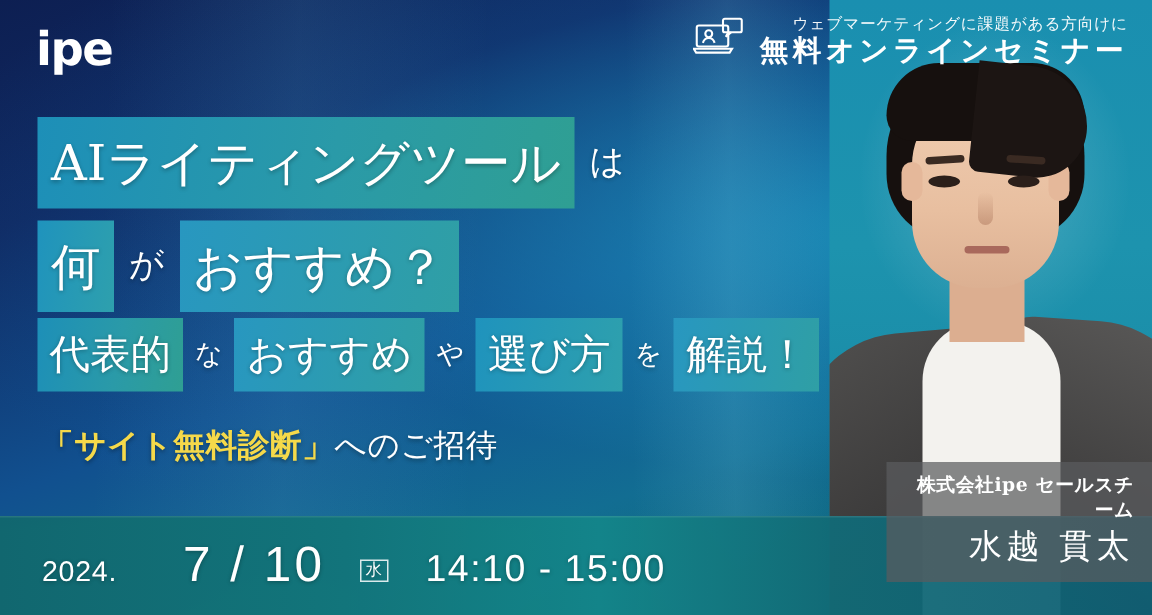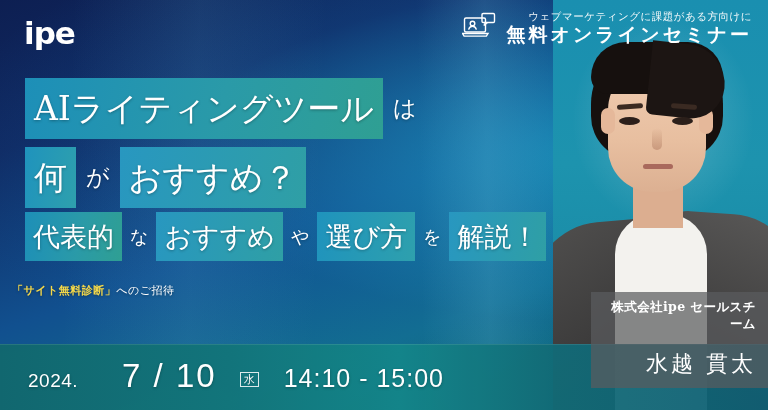--- a/index.html
+++ b/index.html
@@ -68,22 +68,22 @@
   .l1 .small,.l2 .small{font-size:23px;padding:16px 10px;}
   .l3 .chip{font-size:27px;line-height:1;padding:11px 8px;font-weight:400;}
   .l3 .small{font-size:18px;padding:15px 8px;}
   .hi-a{background:linear-gradient(100deg,#1d8fb8 0%,#2a9aa8 55%,#2f9f93 100%);}
   .hi-b{background:linear-gradient(100deg,#1f93bd 0%,#2ea0ad 100%);}
   .hi-c{background:linear-gradient(100deg,#2897c0 0%,#2f9fa5 100%);text-align:center;}
   .hi-none{background:transparent;}
 
   
   #invite{
-    position:absolute;left:12px;top:283px;
-    font-size:11px;letter-spacing:.5px;font-weight:700;
+    position:absolute;left:28px;top:283px;
+    font-size:21px;letter-spacing:.5px;font-weight:700;
     font-family:"DejaVu Serif","Liberation Serif",serif;
     text-shadow:0 1px 3px rgba(0,0,0,.35);
   }
   #invite .gold{color:#f5d94a;}
   #invite .wh{color:#ffffff;font-weight:400;}
 
   
   #dateline{
     position:absolute;left:28px;top:357px;
     display:flex;align-items:baseline;gap:16px;color:#ffffff;
@@ -140,21 +140,21 @@
 
   
   #presenter{
     position:absolute;right:0;bottom:22px;width:177px;
     background:rgba(90,92,94,0.72);
     padding:7px 12px 9px 12px;box-sizing:border-box;color:#fff;
     text-align:right;
     font-family:"DejaVu Serif","Liberation Serif",serif;
   }
   #presenter .company{font-size:12.5px;font-weight:700;letter-spacing:.4px;}
-  #presenter .name{font-size:22px;letter-spacing:3px;margin-top:16px;}
+  #presenter .name{font-size:22px;letter-spacing:3px;margin-top:0;}
 </style>
 </head>
 <body>
 
 <div id="banner">
 
   <div class="streak a"></div>
   <div class="streak b"></div>
 
   <div id="photo">

